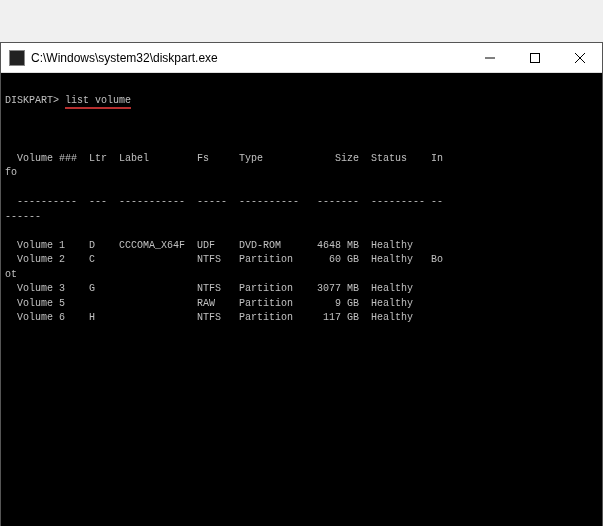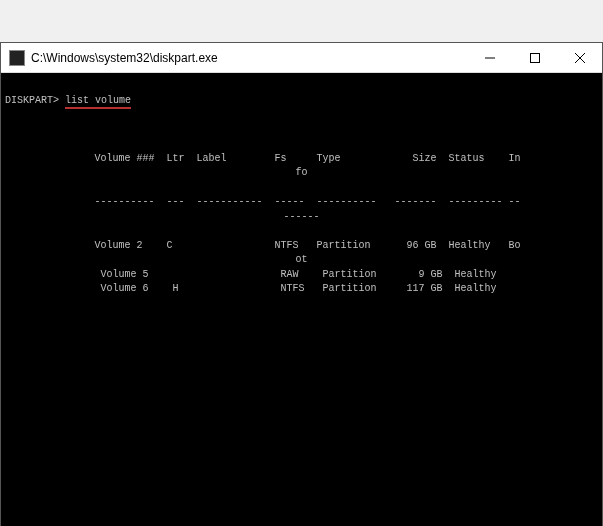--- a/index.html
+++ b/index.html
@@ -67,21 +67,21 @@
     padding: 6px 4px 16px 4px;
     white-space: pre;
     overflow: hidden;
     position: relative;
   }
   .underline-red {
     border-bottom: 2px solid #b83030;
     padding-bottom: 1px;
   }
   .row { display: block; }
-  .hdr-row, .sep-row, .vol-row { display: block; text-align: center; }
+  .hdr-row, .sep-row, .vol-row { display: block; }
 </style>
 </head>
 <body>
 
 <div class="window">
   <div class="titlebar">
     <span class="title-icon"></span>
     <span class="title-text">C:\Windows\system32\diskpart.exe</span>
     <div class="win-controls">
       <div class="win-btn">
@@ -103,22 +103,22 @@
     </div>
   </div>
 
   <div class="terminal">
 <span class="row"><span>DISKPART&gt;</span> <span class="underline-red">list volume</span></span>
 <span class="row"> </span>
 <span class="hdr-row" id="hdr-row">  Volume ###  Ltr  Label        Fs     Type            Size  Status    In
 fo</span>
 <span class="sep-row" id="sep-row">  ----------  ---  -----------  -----  ----------   -------  --------- --
 ------</span>
-<div id="vol-rows"><span class="vol-row">  Volume 2    C                 NTFS   Partition      96 GB  Healthy   Bo
-ot</span><span class="vol-row">  Volume 5                      RAW    Partition       9 GB  Healthy   </span><span class="vol-row">  Volume 6    H                 NTFS   Partition     117 GB  Healthy   </span></div>
+<div id="vol-rows"><span class="vol-row">  Volume 1    D    CCCOMA_X64F  UDF    DVD-ROM      4648 MB  Healthy   </span><span class="vol-row">  Volume 2    C                 NTFS   Partition      60 GB  Healthy   Bo
+ot</span><span class="vol-row">  Volume 3    G                 NTFS   Partition    3077 MB  Healthy   </span><span class="vol-row">  Volume 5                      RAW    Partition       9 GB  Healthy   </span><span class="vol-row">  Volume 6    H                 NTFS   Partition     117 GB  Healthy   </span></div>
 <span class="row"> </span>
 <span class="row"> </span>
 
 
 
 
 
 
 
   </div>

